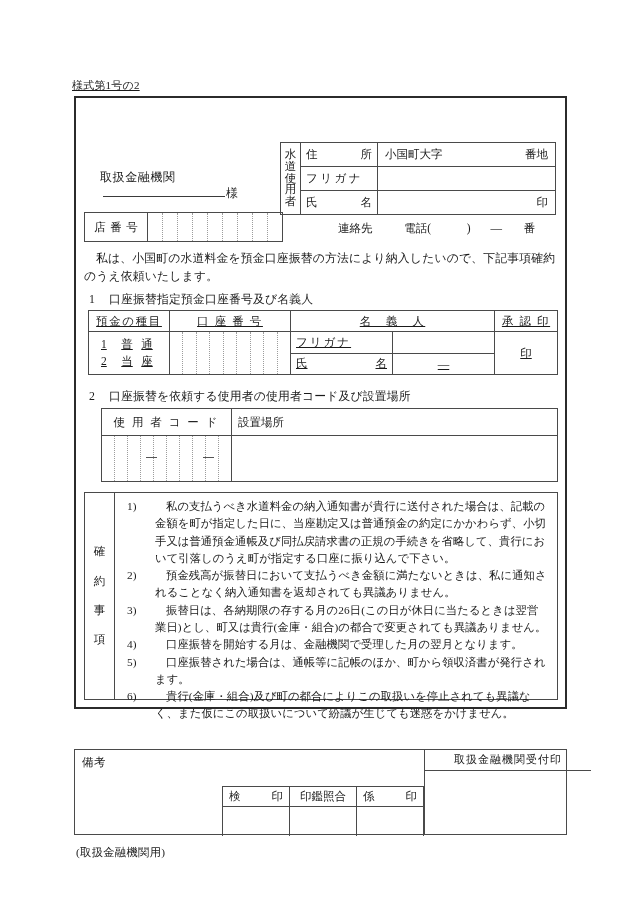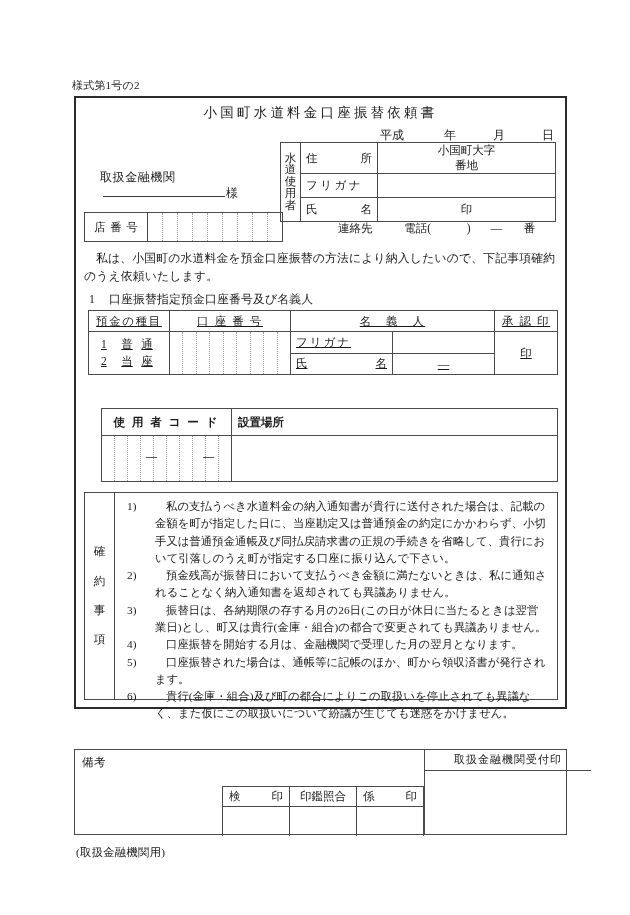--- a/index.html
+++ b/index.html
@@ -23,20 +23,21 @@
   }
 
   
   .form-no {
     position: absolute;
     left: 72px;
     top: 78px;
     font-size: 11px;
     letter-spacing: 0.2px;
     white-space: nowrap;
+    text-decoration: underline;
   }
 
   
   .main-box {
     position: absolute;
     left: 74px;
     top: 96px;
     width: 493px;
     height: 613px;
     border: 2px solid #2b2b2b;
@@ -122,21 +123,20 @@
     justify-content: space-between;
   }
   .u-val {
     padding: 0 7px !important;
     height: 23px;
   }
   .u-val .row-between {
     display: flex;
     justify-content: space-between;
     align-items: center;
-    flex-direction: column;
   }
   .furigana-row td { border-bottom-style: dotted !important; border-bottom-color:#9a9a9a !important; }
   .furigana-key { letter-spacing: 2.5px; }
 
   
   .shop-box {
     position: absolute;
     left: 84px;
     top: 212px;
     width: 199px;
@@ -264,21 +264,20 @@
   .seal-c { text-align: center; }
 
   
   .code-tbl {
     position: absolute;
     left: 101px;
     top: 408px;
     width: 457px;
     border-collapse: collapse;
     table-layout: fixed;
-    font-weight: bold;
   }
   .code-tbl td {
     border: 1px solid #4a4a4a;
     font-size: 11.5px;
     padding: 0;
     vertical-align: top;
   }
   .code-head {
     text-align: center;
     height: 20px;
@@ -411,31 +410,21 @@
 </style>
 </head>
 <body>
 
 <div class="page">
 
   <div class="form-no">様式第1号の2</div>
 
   <div class="main-box"></div>
 
-  <div class="doc-title">小国町水道料金口座振替依頼書</div>
-
-  <div class="era-line">
-    <span>平成</span>
-    <span class="era-gap-a"></span>
-    <span>年</span>
-    <span class="era-gap-b"></span>
-    <span>月</span>
-    <span class="era-gap-b"></span>
-    <span>日</span>
-  </div>
+
 
   <div class="inst-label">取扱金融機関</div>
   <div class="inst-rule"></div>
   <div class="inst-sama">様</div>
 
   <table class="user-tbl">
     <tbody>
         <tr>
       <td class="vert-user" rowspan="3">
         <span>水</span>
@@ -564,20 +553,23 @@
         <div class="spread">
           <span>氏</span>
           <span>名</span>
         </div>
       </td>
       <td style="text-align:center">—</td>
     </tr>
   </tbody>
     </table>
 
+  <div class="sec-head sec2">
+    <span class="num">2</span><span>口座振替を依頼する使用者の使用者コード及び設置場所</span>
+  </div>
 
   <table class="code-tbl">
     <tbody>
         <tr>
       <td class="code-head" style="width:129px">使 用 者 コ ー ド</td>
       <td class="place-head">設置場所</td>
     </tr>
     <tr>
       <td class="code-body">
         <div class="dot-cells">

